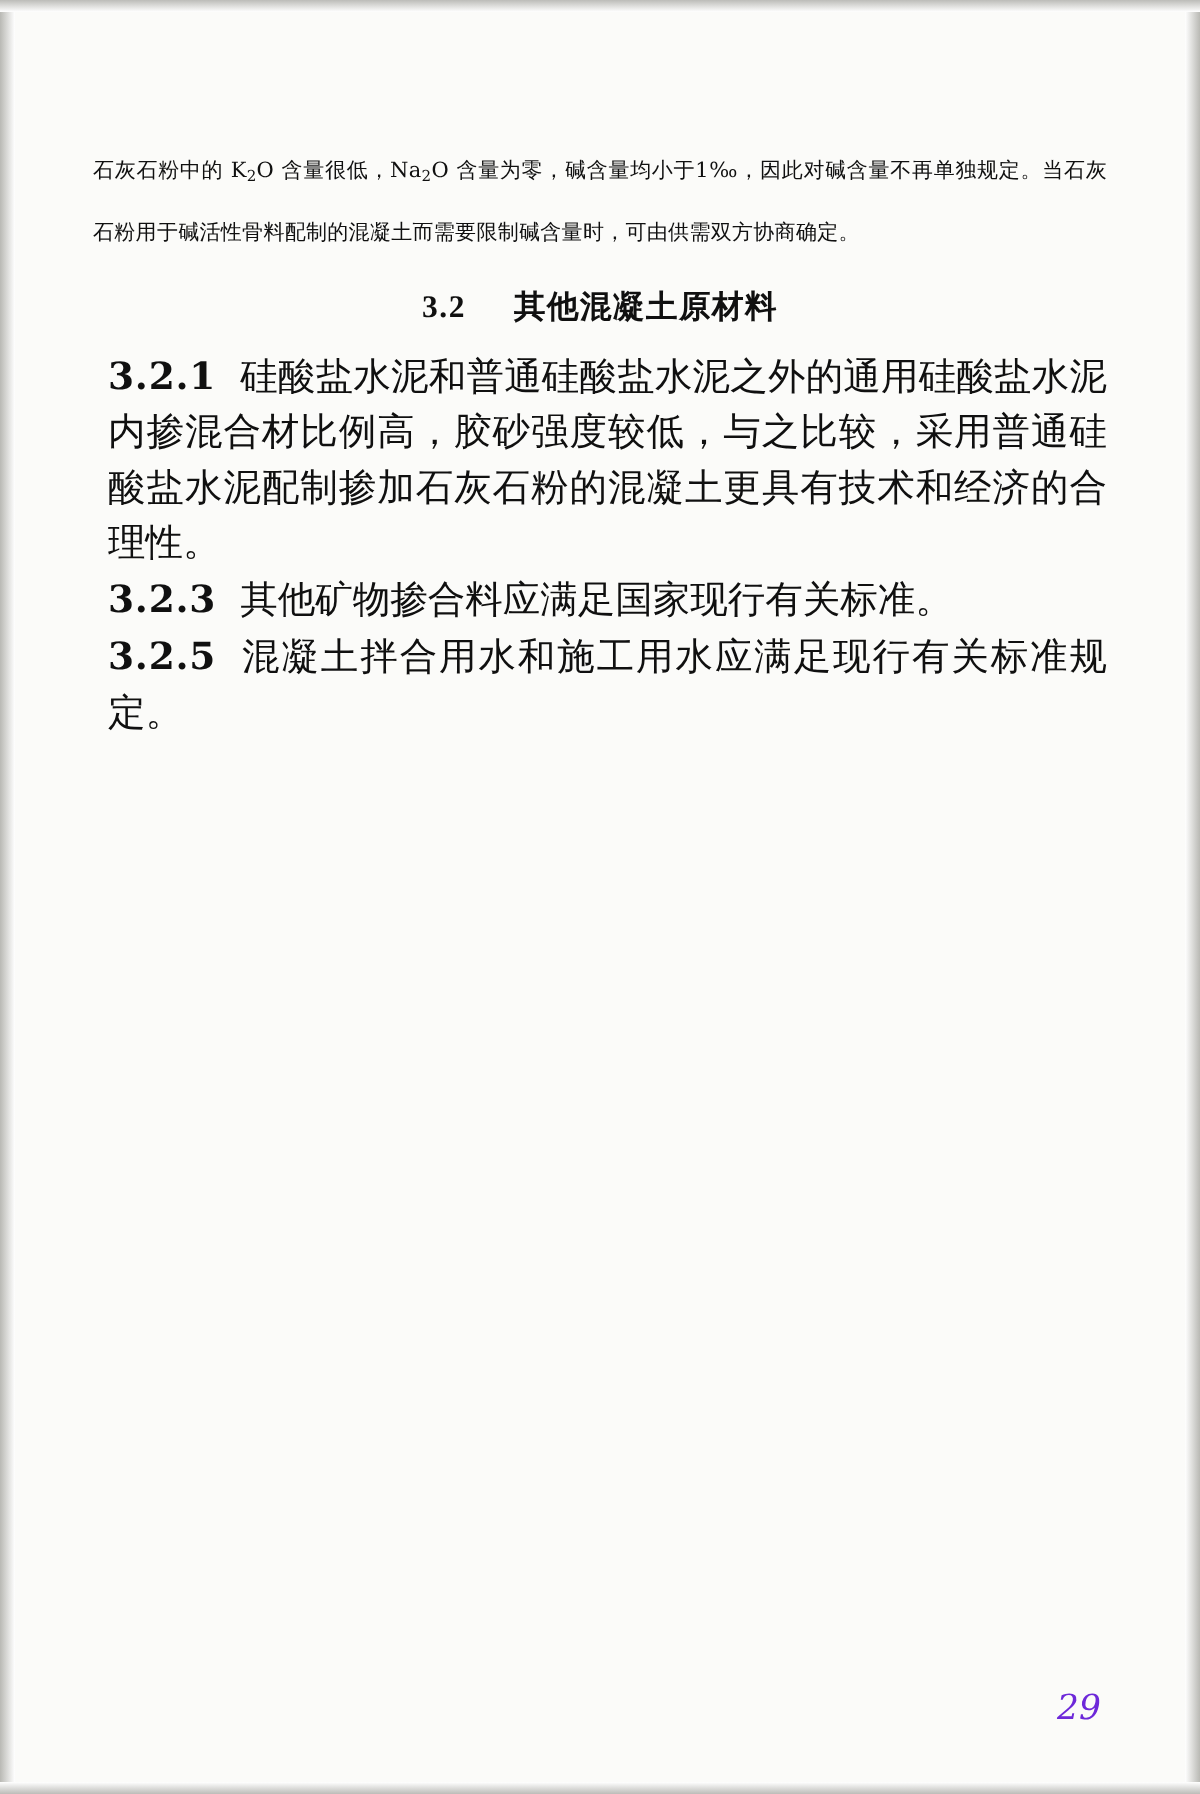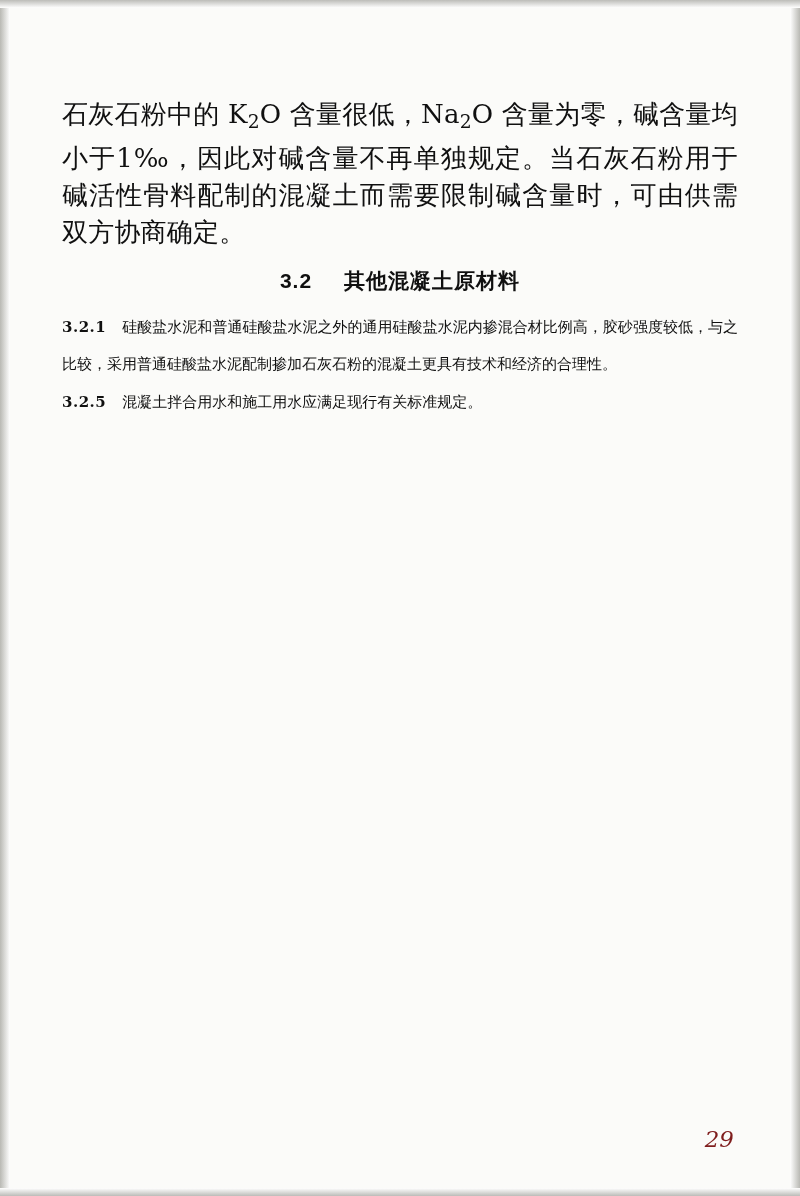--- a/index.html
+++ b/index.html
@@ -24,64 +24,64 @@
     background: #fbfbf9;
   }
   .page-inner {
     position: absolute;
     left: 62px;
     top: 96px;
     width: 676px;
     height: 1020px;
   }
   .para {
-    font-size: 26px;
+    font-size: 14px;
     line-height: 37px;
     text-align: justify;
     text-justify: inter-ideograph;
     margin: 0 0 2px 0;
     letter-spacing: 0.2px;
   }
   .section-heading {
     text-align: center;
     font-size: 21px;
     font-weight: bold;
     letter-spacing: 1px;
     margin: 16px 0 14px 0;
     font-family: "DejaVu Sans", "Liberation Sans", sans-serif;
   }
   .section-heading .num {
     margin-right: 32px;
-    font-family: Liberation Sans, sans-serif;
+    font-family: Liberation Serif, serif;
   }
   .clause {
-    font-size: 15px;
+    font-size: 25px;
     line-height: 37px;
     text-align: justify;
     text-justify: inter-ideograph;
-    margin: 0 0 1px 0;
+    margin: 0 0 1px 10px;
   }
   .clause .cnum {
     font-weight: bold;
     font-family: "DejaVu Serif", "Liberation Serif", serif;
     letter-spacing: 0.5px;
     margin-right: 16px;
   }
   .sub {
     font-size: 0.72em;
     vertical-align: -0.28em;
   }
   .page-number {
     position: absolute;
     right: 66px;
     bottom: 44px;
     font-size: 23px;
     font-style: italic;
     font-family: "DejaVu Serif", "Liberation Serif", serif;
-    color: #7f1d1d;
+    color: #6d28d9;
   }
   .edge {
     position: absolute;
     top: 0;
     width: 10px;
     height: 1196px;
     background: linear-gradient(to right, #c9c9c4, #ffffff);
   }
   .edge.left { left: 0; background: linear-gradient(to right, #b9b9b4, #ffffff); }
   .edge.right { right: 0; background: linear-gradient(to left, #b9b9b4, #ffffff); }
@@ -99,20 +99,21 @@
 
   <div class="page-inner">
 
     <p class="para"><span>石灰石粉中的 K</span><span class="sub">2</span><span>O 含量很低，Na</span><span class="sub">2</span><span>O 含量为零，碱含量均小于1‰，因此对碱含量不再单独规定。当石灰石粉用于碱活性骨料配制的混凝土而需要限制碱含量时，可由供需双方协商确定。</span></p>
 
     <h2 class="section-heading"><span class="num">3.2</span><span>其他混凝土原材料</span></h2>
 
     <p class="clause"><span class="cnum">3.2.1</span><span>硅酸盐水泥和普通硅酸盐水泥之外的通用硅酸盐水泥内掺混合材比例高，胶砂强度较低，与之比较，采用普通硅酸盐水泥配制掺加石灰石粉的混凝土更具有技术和经济的合理性。</span></p>
 
 
+    <p class="clause"><span class="cnum">3.2.3</span><span>其他矿物掺合料应满足国家现行有关标准。</span></p>
 
 
     <p class="clause"><span class="cnum">3.2.5</span><span>混凝土拌合用水和施工用水应满足现行有关标准规定。</span></p>
 
   </div>
 
   <div class="page-number">29</div>
 </div>
 
 </body></html>

